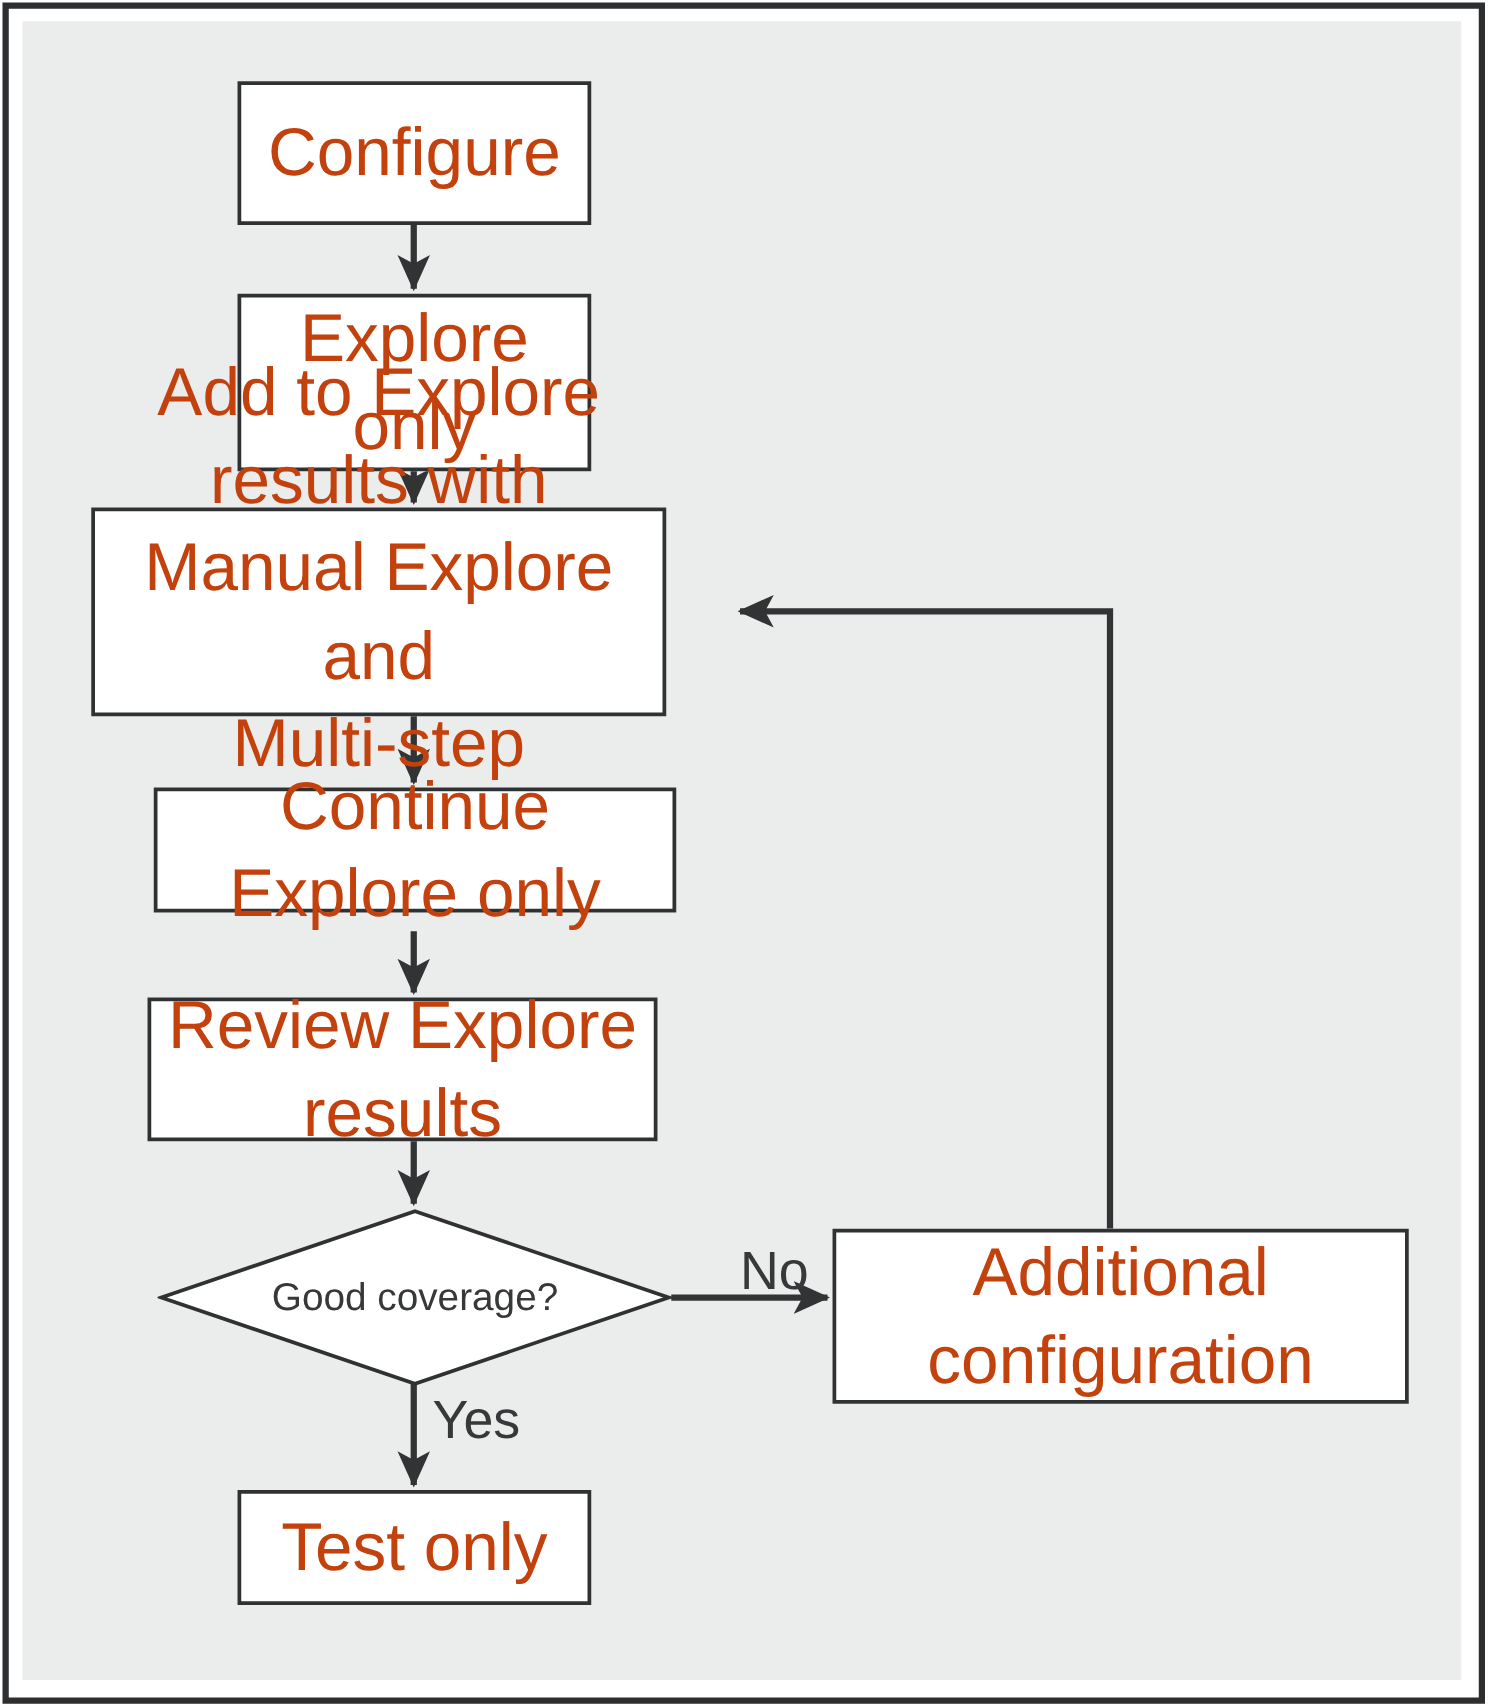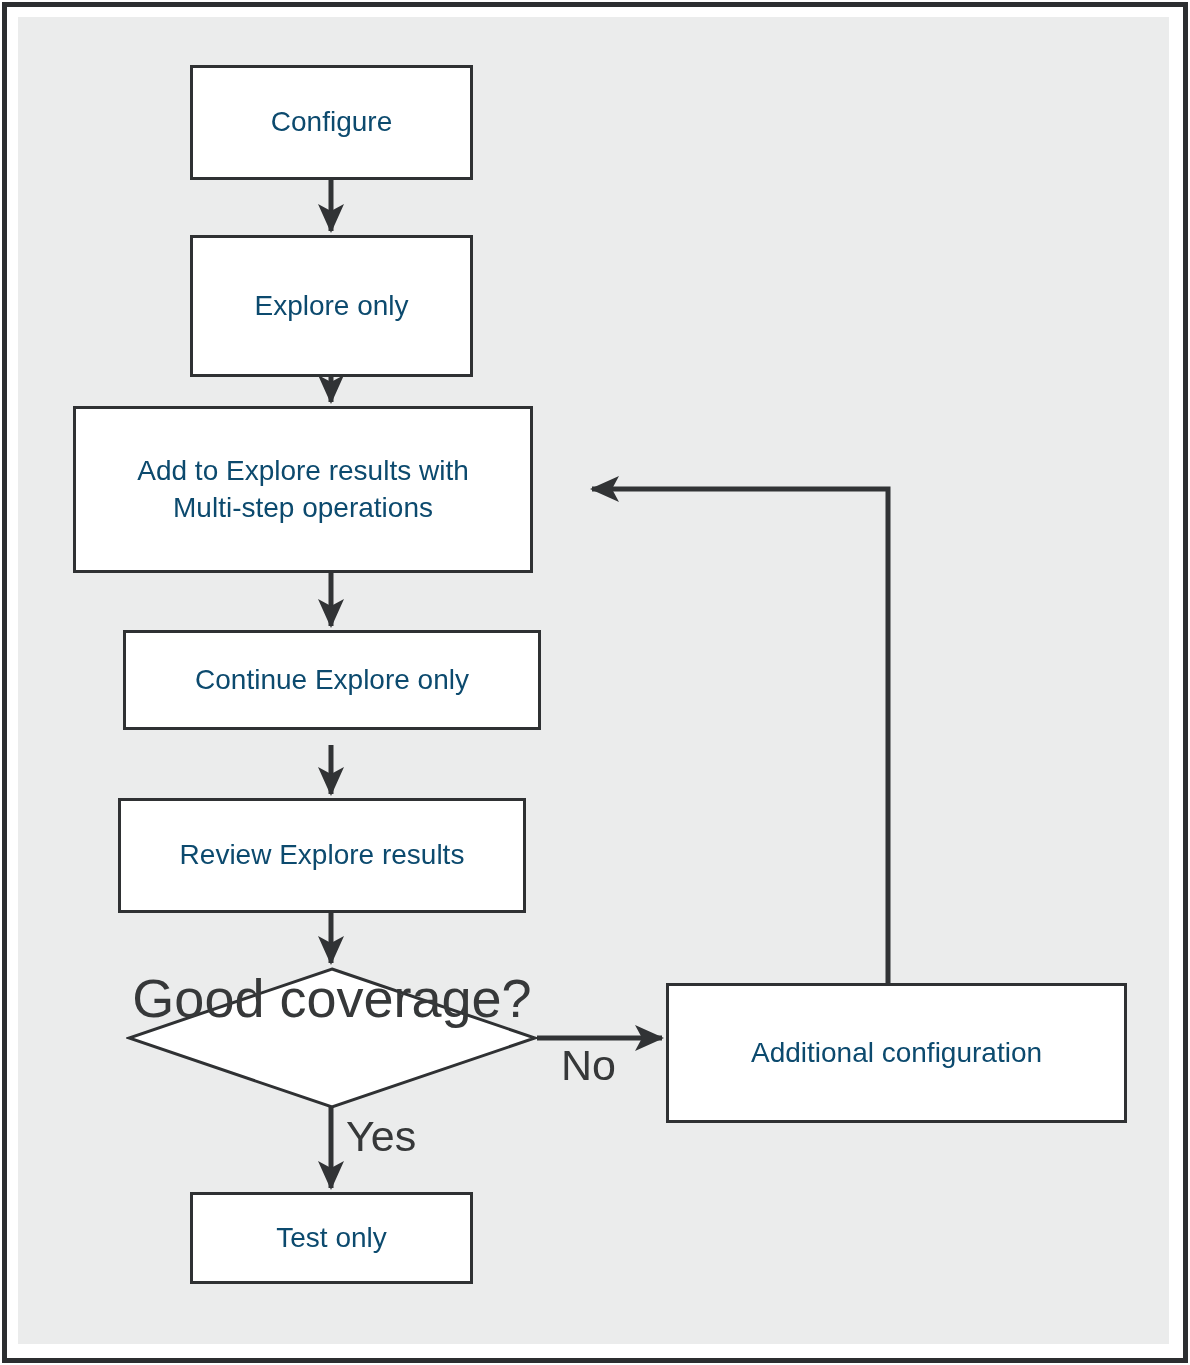--- a/index.html
+++ b/index.html
@@ -45,31 +45,32 @@
   }
   .node {
     position: absolute;
     box-sizing: border-box;
     background: #ffffff;
     border: 3px solid #2f3133;
     display: flex;
     align-items: center;
     justify-content: center;
     text-align: center;
-    color: #0c4a6e;
-    font-size: 28px;
+    color: #c2410c;
+    font-size: 54px;
     line-height: 1.3;
   }
   .diamond {
     position: absolute;
     display: flex;
+    align-items: center;
     justify-content: center;
     text-align: center;
     color: #363839;
-    font-size: 54px;
+    font-size: 31px;
   }
   .diamond svg {
     position: absolute;
     left: 0;
     top: 0;
   }
   .diamond .label {
     position: relative;
   }
   .line { display: block; }
@@ -108,20 +109,21 @@
     <span class="label">Configure</span>
   </div>
 
   <div class="node" style="left:190px; top:235px; width:283px; height:142px;">
     <span class="label">Explore only</span>
   </div>
 
   <div class="node" style="left:73px; top:406px; width:460px; height:167px;">
     <span class="label">
       <span class="line">Add to Explore results with</span>
+      <span class="line">Manual Explore and</span>
       <span class="line">Multi-step operations</span>
     </span>
   </div>
 
   <div class="node" style="left:123px; top:630px; width:418px; height:100px;">
     <span class="label">Continue Explore only</span>
   </div>
 
   <div class="node" style="left:118px; top:798px; width:408px; height:115px;">
     <span class="label">Review Explore results</span>
@@ -137,15 +139,15 @@
   <div class="node" style="left:666px; top:983px; width:461px; height:140px;">
     <span class="label">Additional configuration</span>
   </div>
 
   <div class="node" style="left:190px; top:1192px; width:283px; height:92px;">
     <span class="label">Test only</span>
   </div>
 
   <div class="edge-label" style="left:346px; top:1112px;">Yes</div>
 
-  <div class="edge-label" style="left:561px; top:993px;margin-top:48px;">No</div>
+  <div class="edge-label" style="left:592px; top:993px;">No</div>
 
 </div>
 
 </body></html>

